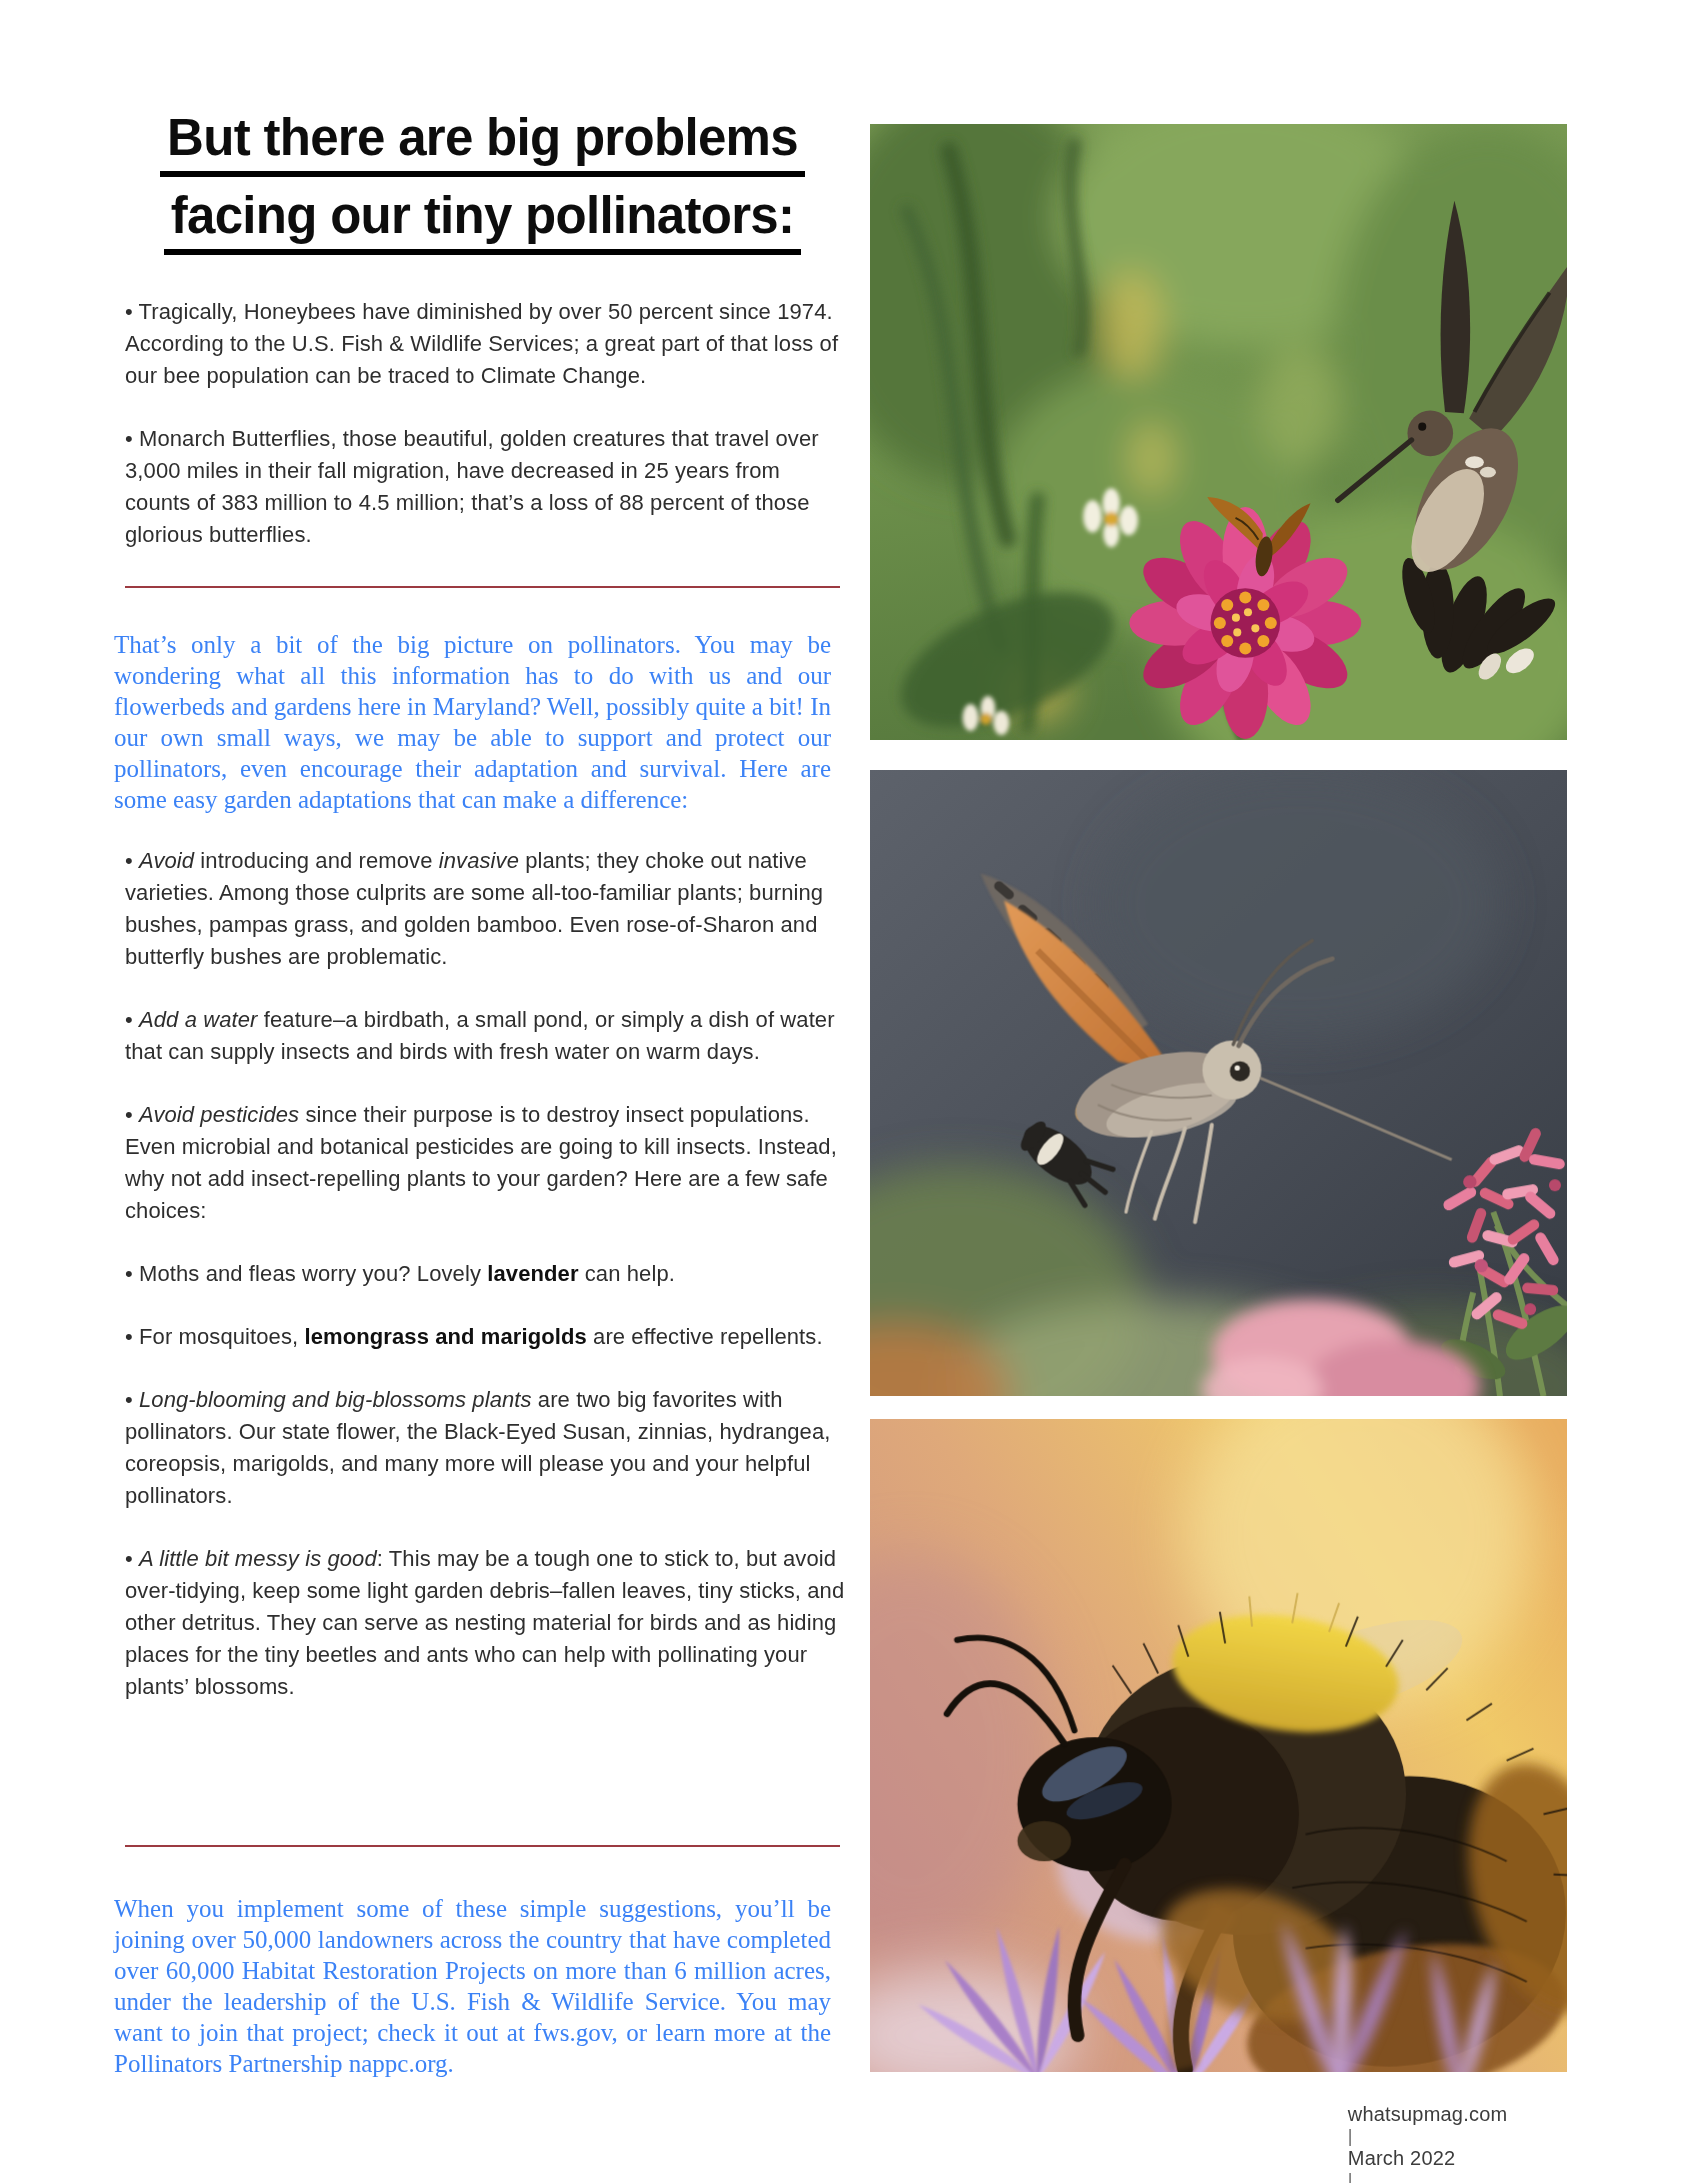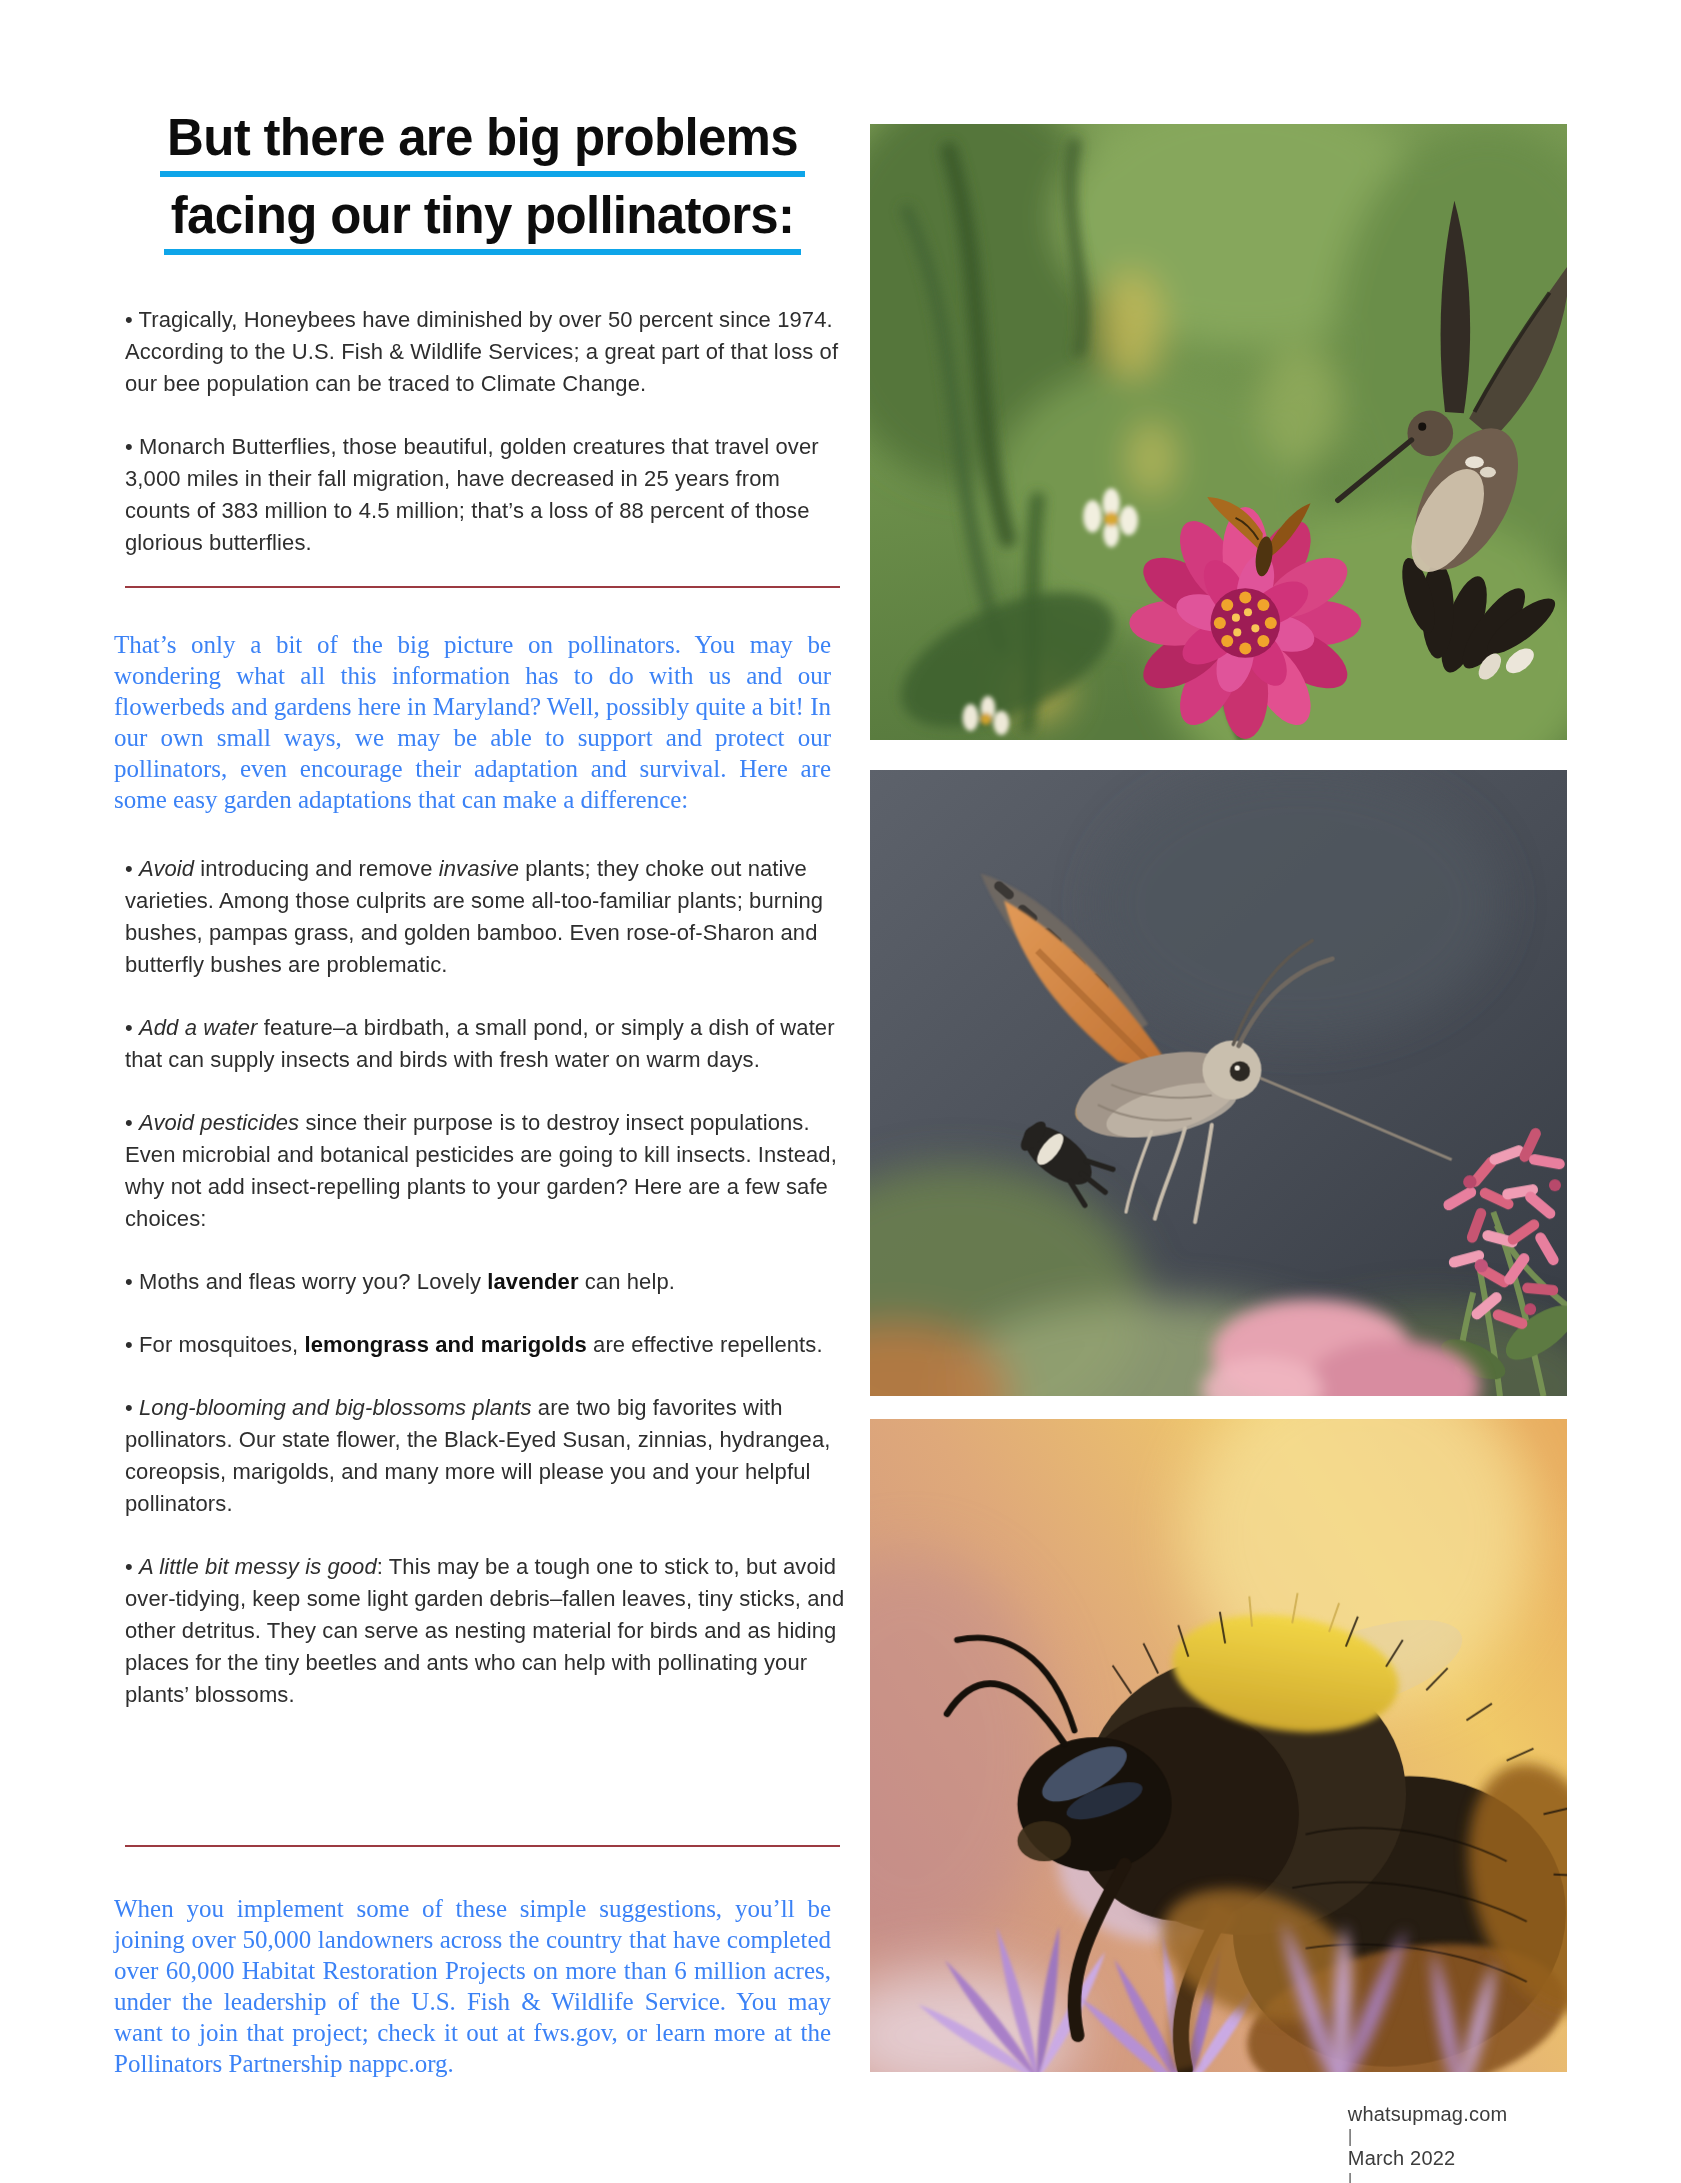--- a/index.html
+++ b/index.html
@@ -1,26 +1,26 @@
 <!DOCTYPE html>
 <html style="font-size:10.7px"><head>
 <meta charset="utf-8">
 <style>
   html,body{margin:0;padding:0;background:#9a9a9a;}
   .page{position:relative;width:1681px;height:2183px;background:#ffffff;overflow:hidden;
         font-family:"Liberation Sans",sans-serif;}
   
   .headline{position:absolute;left:124px;top:112px;width:717px;text-align:center;
             font-weight:bold;font-size:51px;line-height:1;letter-spacing:-0.7px;color:#0d0d0d;}
-  .headline .tline{display:inline-block;padding:0 6.7px 8px;border-bottom:6px solid #0ea5e9;
+  .headline .tline{display:inline-block;padding:0 6.7px 8px;border-bottom:6px solid #000000;
                    margin-bottom:13.4px;white-space:nowrap;}
   
   .sans-block{position:absolute;left:125px;width:720px;font-size:22px;line-height:32px;
               color:#2e2e2e;letter-spacing:0.1px;font-weight:300;}
-  .sans-block p{margin:8px 0 31px 0;}
+  .sans-block p{margin:0 0 31px 0;}
   .sans-block p:last-child{margin-bottom:0;}
   .it{font-style:italic;}
   .bd{font-weight:bold;color:#101010;}
   
   .serif-block{position:absolute;left:114px;width:717px;font-family:"Liberation Serif",serif;
                font-size:25px;line-height:31px;color:#3b82f6;text-align:justify;}
   
   .rule{position:absolute;left:125px;width:715px;height:2px;background:#9c3a41;}
   
   .photo{position:absolute;left:870px;width:697px;overflow:hidden;background:#dddddd;}

